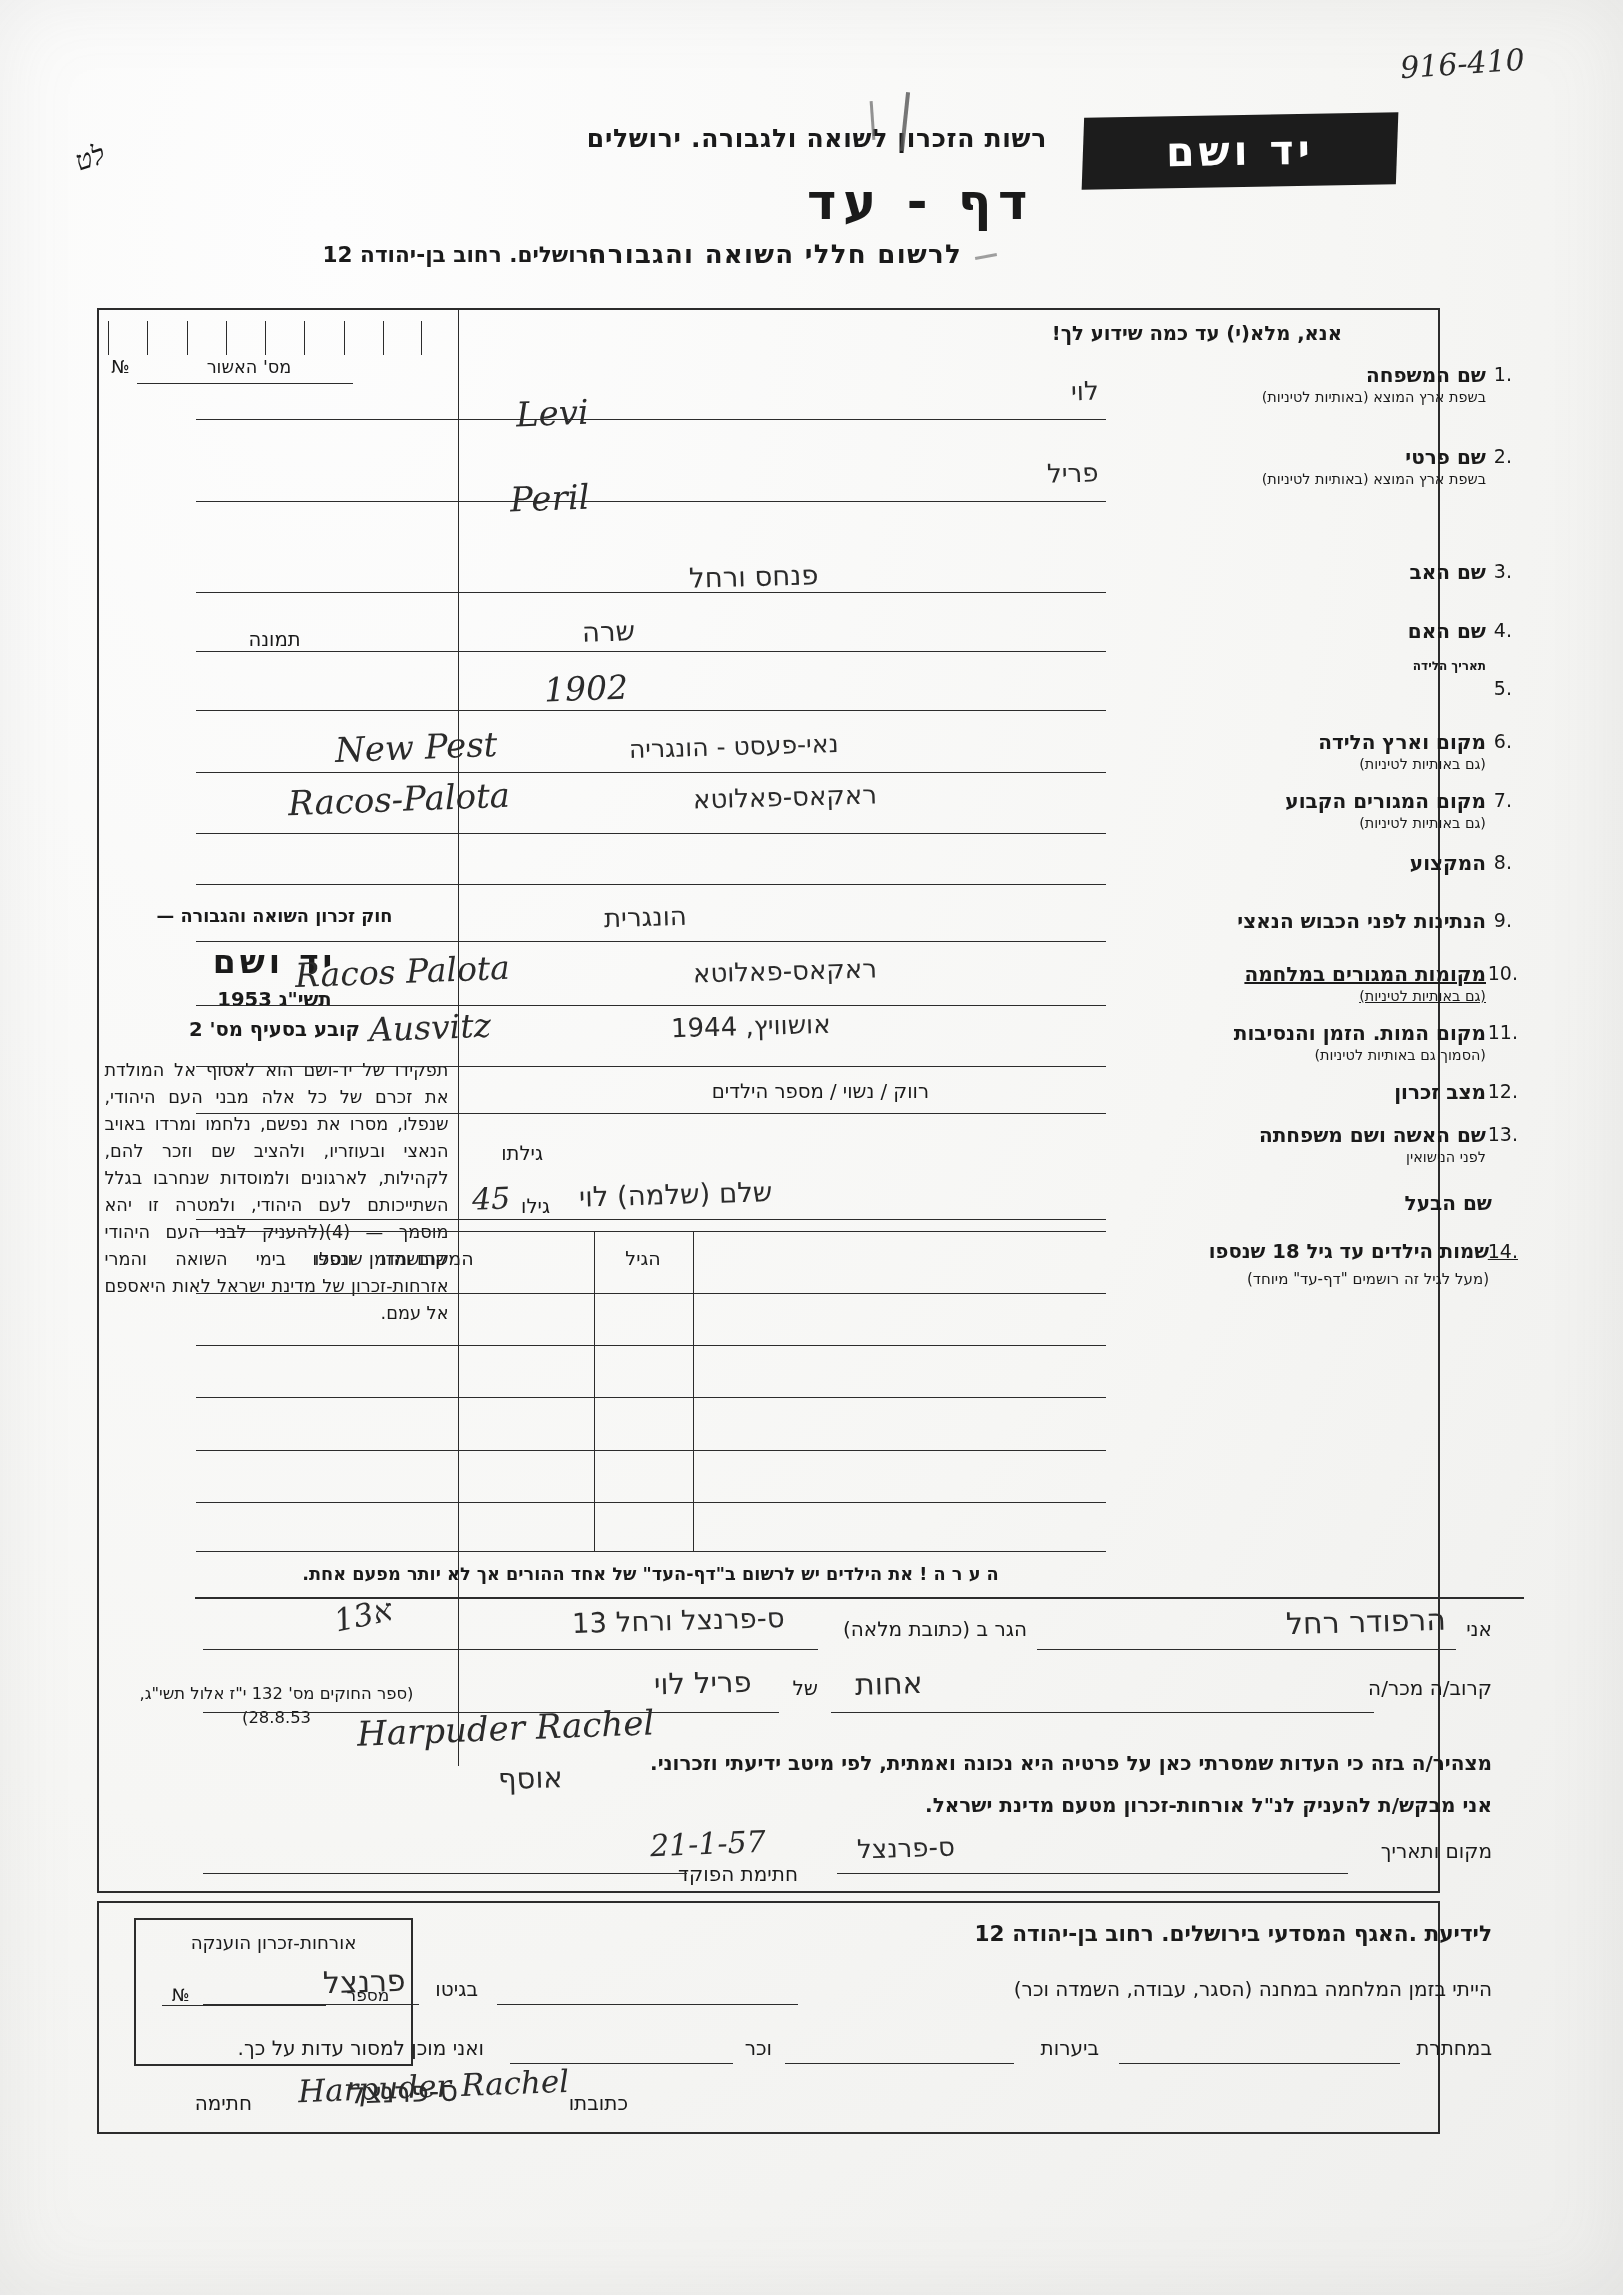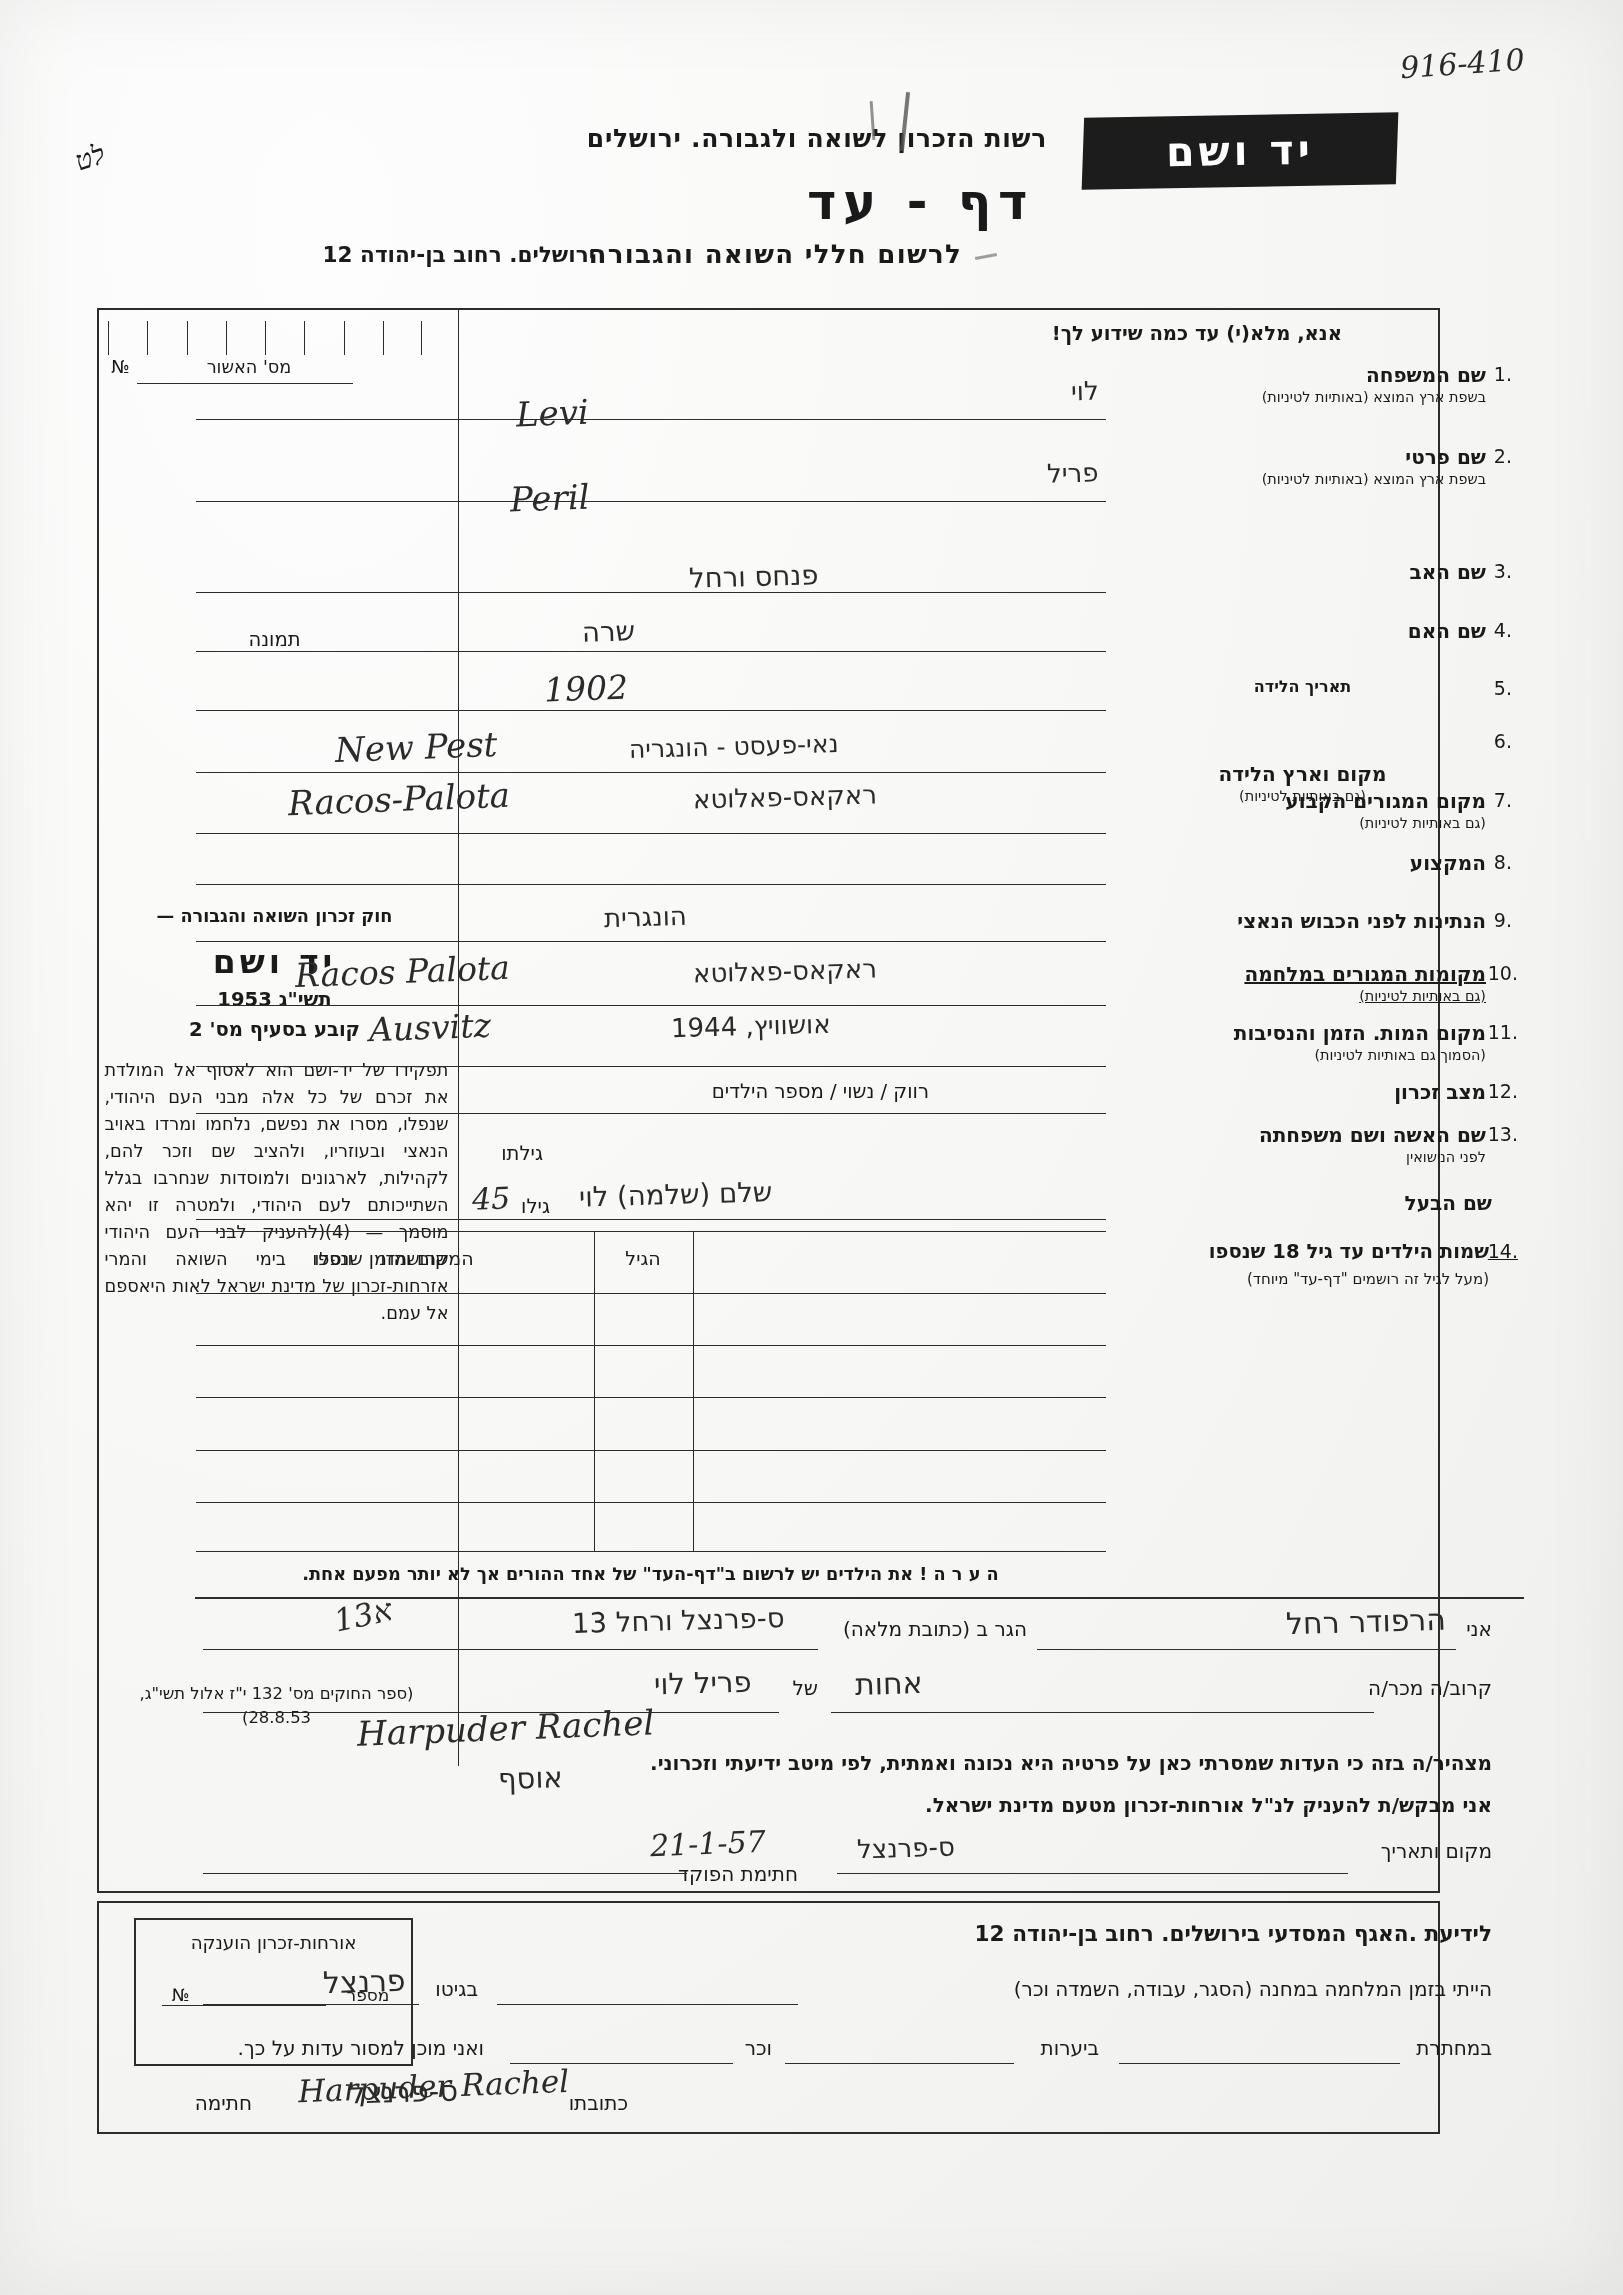--- a/index.html
+++ b/index.html
@@ -245,28 +245,28 @@
   <div class="fieldline" style="top:592px;right:517px;width:910px;"></div>
   <div class="abs handH" style="top:560px;right:805px;font-size:27.5px;">פנחס ורחל</div>
 
   <div class="q-label hb" style="top:619px;right:137px;width:367px;font-size:20px;">
     <span>שם האם</span>
   </div>
   <div class="abs hb" style="top:619px;right:111px;font-size:19px;">4.</div>
   <div class="fieldline" style="top:651px;right:517px;width:910px;"></div>
   <div class="abs handH" style="top:615px;right:988px;font-size:27.5px;">שרה</div>
 
-  <div class="q-label hb" style="top:677px;right:137px;width:367px;font-size:16px;text-align:center;">
+  <div class="q-label hb" style="top:659px;right:137px;width:367px;font-size:12px;">
     <span>תאריך הלידה</span>
   </div>
   <div class="abs hb" style="top:677px;right:111px;font-size:19px;">5.</div>
   <div class="fieldline" style="top:710px;right:517px;width:910px;"></div>
   <div class="abs hand" style="top:669px;right:995px;font-size:33px;">1902</div>
 
-  <div class="q-label hb" style="top:762px;right:137px;width:367px;font-size:20px;text-align:center;">
+  <div class="q-label hb" style="top:730px;right:137px;width:367px;font-size:20px;">
     <span>מקום וארץ הלידה</span>
     <span class="q-sub">(גם באותיות לטיניות)</span>
   </div>
   <div class="abs hb" style="top:730px;right:111px;font-size:19px;">6.</div>
   <div class="fieldline" style="top:772px;right:517px;width:910px;"></div>
   <div class="abs handH" style="top:732px;right:785px;font-size:25px;">נאי-פעסט - הונגריה</div>
   <div class="abs hand" style="top:727px;right:1126px;font-size:34px;">New Pest</div>
 
   <div class="q-label hb" style="top:789px;right:137px;width:367px;font-size:20px;">
     <span>מקום המגורים הקבוע</span>

